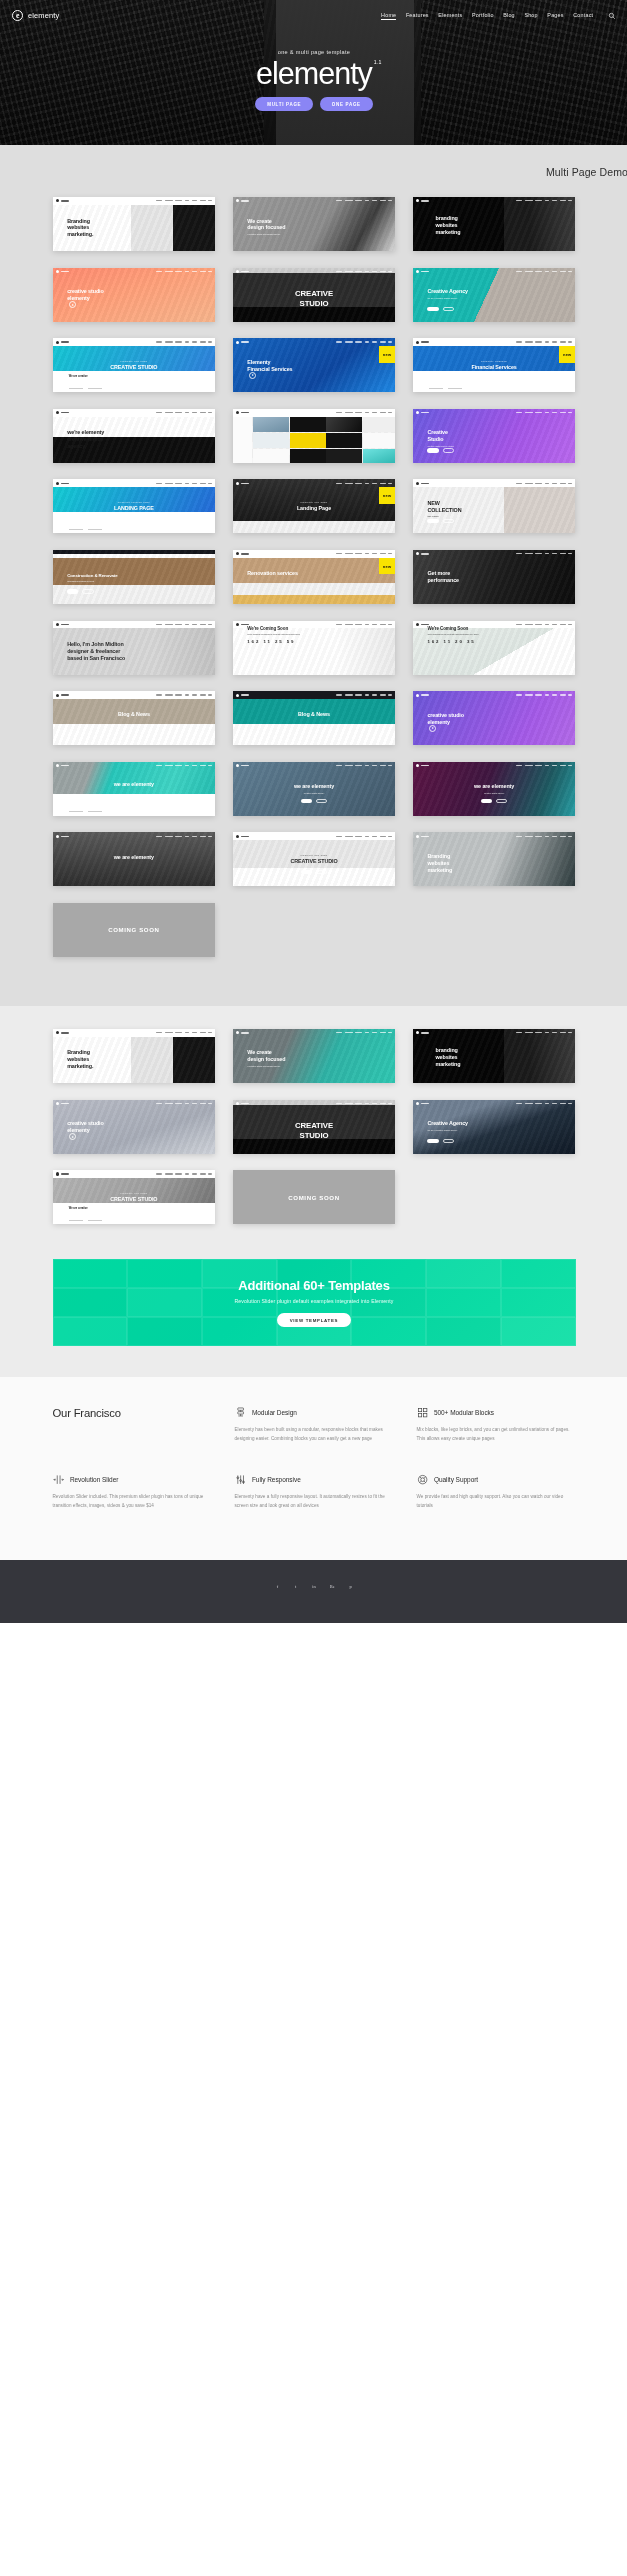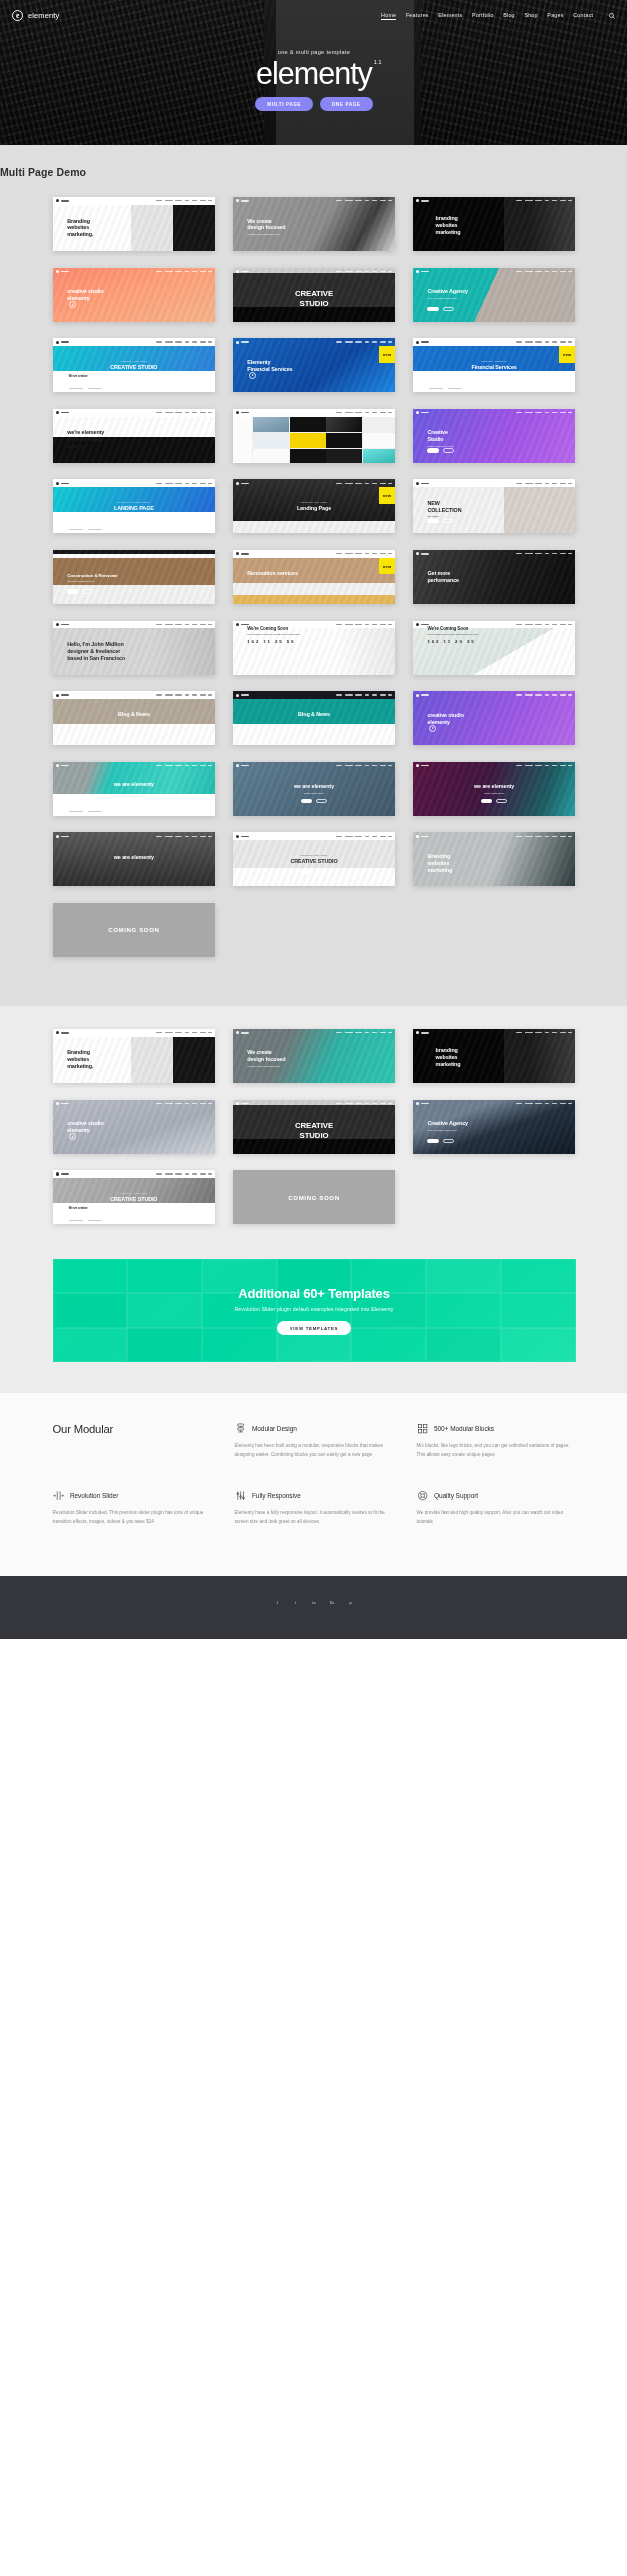--- a/index.html
+++ b/index.html
@@ -95,21 +95,21 @@
     background:#8a85f5; color:#fff; border:none;
     border-radius:17.4px; padding:4.4px 12.2px;
     font-size:4.5px; letter-spacing:0.7px; font-weight:600;
     cursor:pointer; font-family:inherit;
   }
 
   
   .sec-multi { background:#dedede; padding:21px 0 49px; }
   .sec-one   { background:#ececec; padding:23px 0 35px; }
   .sec-title {
-    text-align:left; font-size:10.5px; font-weight:700;
+    text-align:right; font-size:10.5px; font-weight:400;
     color:#2f2f2f; letter-spacing:0.1px; margin-bottom:19px;
   }
 
   .grid {
     width:523px; margin:0 auto;
     display:grid; grid-template-columns:repeat(3,1fr);
     column-gap:17.4px; row-gap:16.6px;
   }
   .card {
     height:54px; position:relative; overflow:hidden;
@@ -168,21 +168,21 @@
     color:#fff; font-size:6.1px; font-weight:700; letter-spacing:0.6px;
   }
 
   
   .scene{ position:absolute; inset:0; }
   .lower-white{ position:absolute; left:0; right:0; bottom:0; height:40%; background:#fff; }
 
   
   .promo-wrap{ background:#ececec; padding:0 0 31px; }
   .promo{
-    width:523px; margin:0 auto; height:103px; position:relative;
+    width:523px; margin:0 auto; height:87px; position:relative;
     overflow:hidden;
     background:linear-gradient(135deg,#00d9a0,#00d6a3 40%,#12dfa6);
   }
   .promo-tiles{
     position:absolute; inset:0;
     display:grid; grid-template-columns:repeat(7,1fr); grid-template-rows:repeat(3,1fr);
     opacity:.35;
   }
   .promo-tiles span{ border:0.4px solid rgba(255,255,255,.28); }
   .promo-tiles span:nth-child(3n){ background:rgba(255,255,255,.13); }
@@ -1263,21 +1263,21 @@
         <div class="promo-sub">Revolution Slider plugin default examples integrated into Elementy</div>
         <button class="promo-btn">VIEW TEMPLATES</button>
       </div>
     </div>
   </section>
 
   <section class="features">
     <div class="feat-grid">
 
       <div class="feat-title-cell">
-        <h2>Our Modular</h2>
+        <h2>Our Francisco</h2>
       </div>
 
       <div>
         <div class="feat-head">
           <svg class="feat-icon" viewBox="0 0 24 24" fill="none" stroke="#3a3a3a" stroke-width="1.4">
             <rect x="6" y="2" width="12" height="5" rx="1"></rect>
               <rect x="6" y="10" width="12" height="5" rx="1"></rect>
             <line x1="12" y1="7" x2="12" y2="10"></line>
               <line x1="12" y1="15" x2="12" y2="19"></line>
               <line x1="7" y1="19" x2="17" y2="19"></line>

